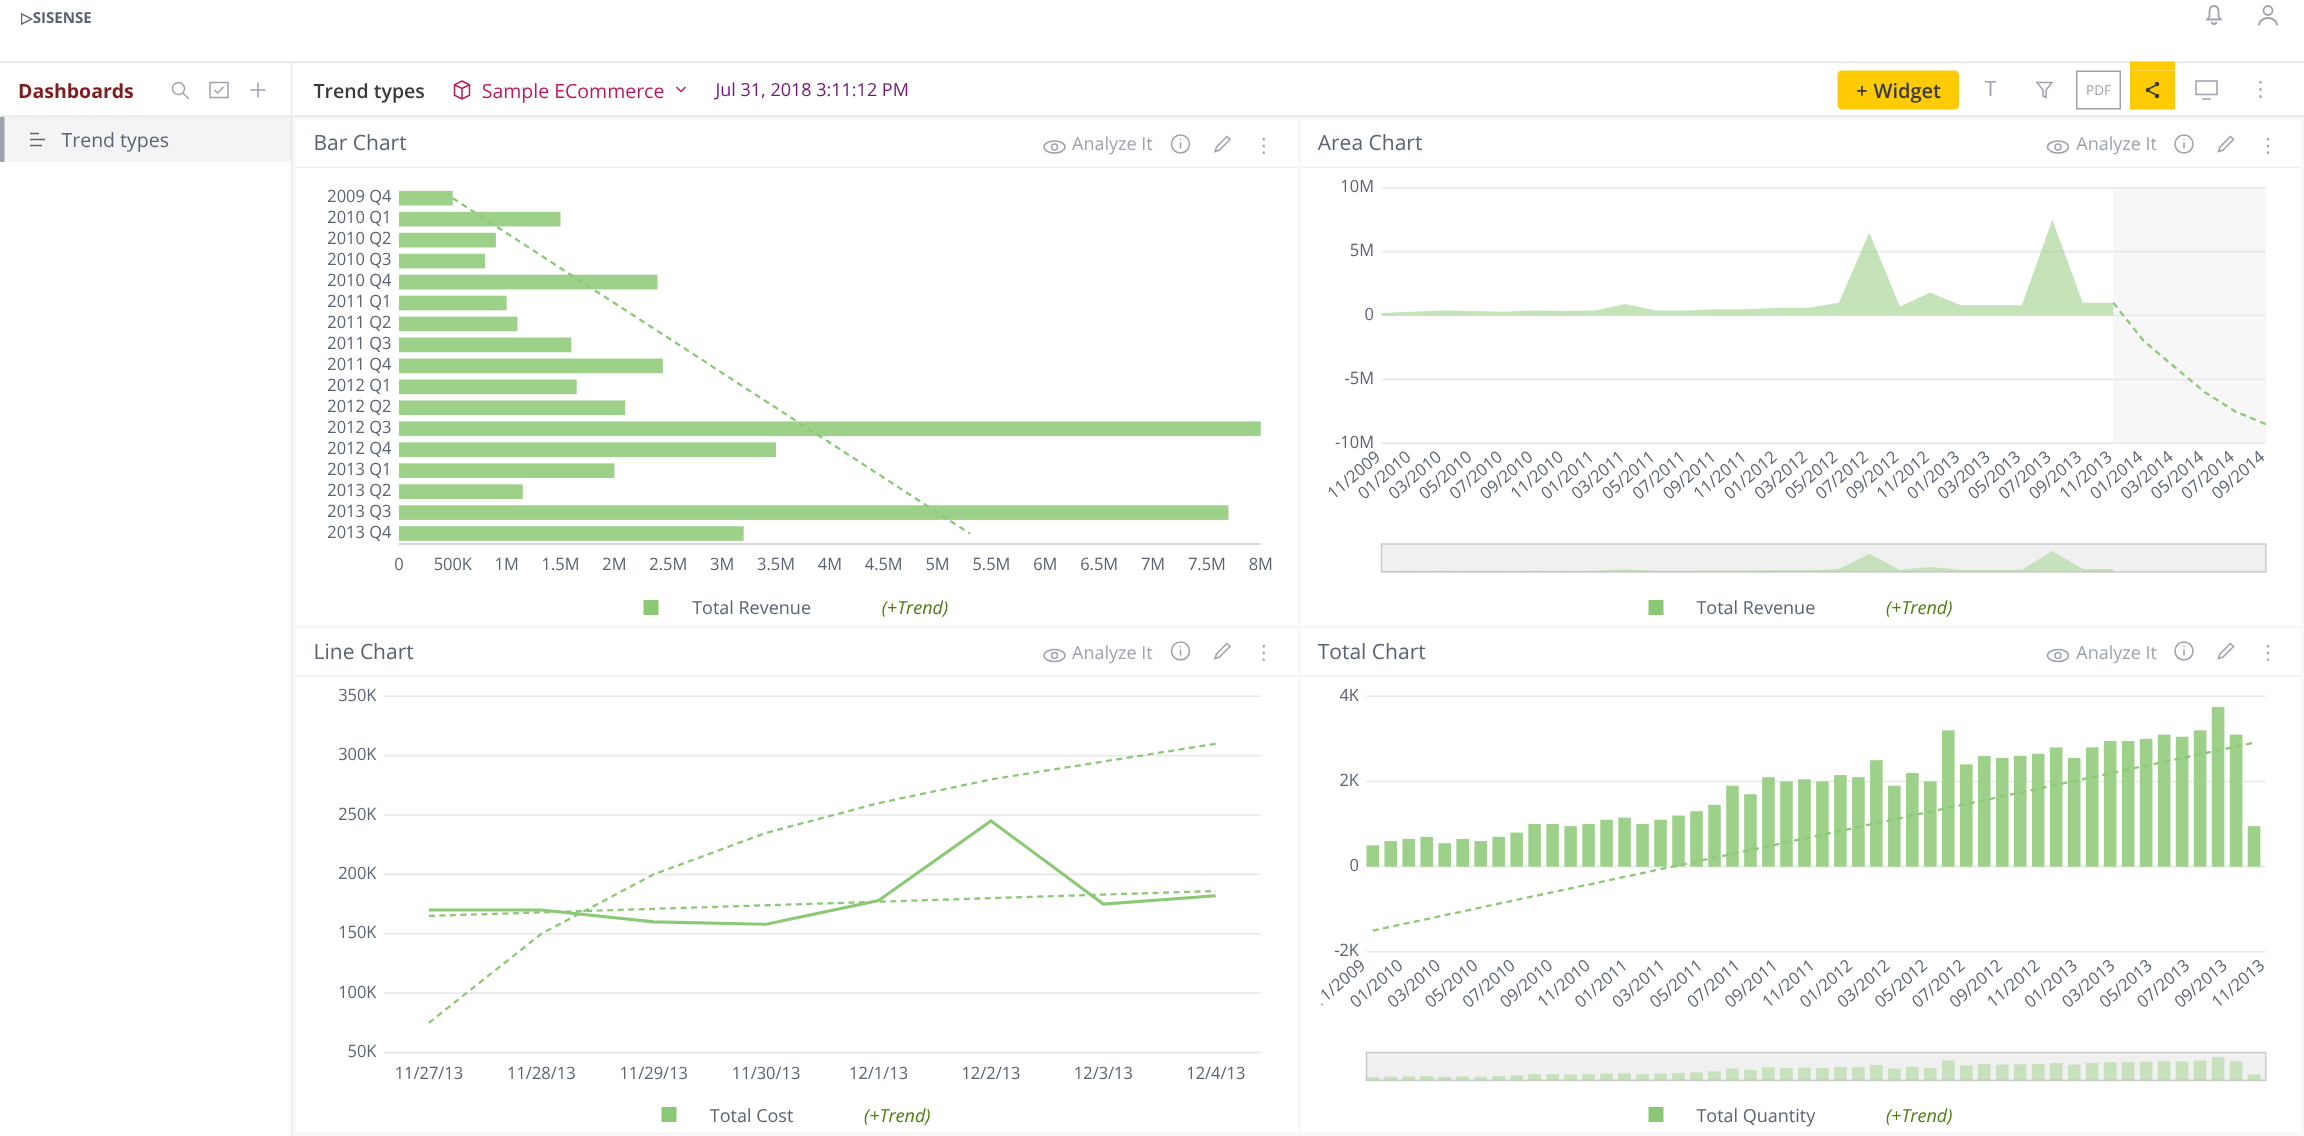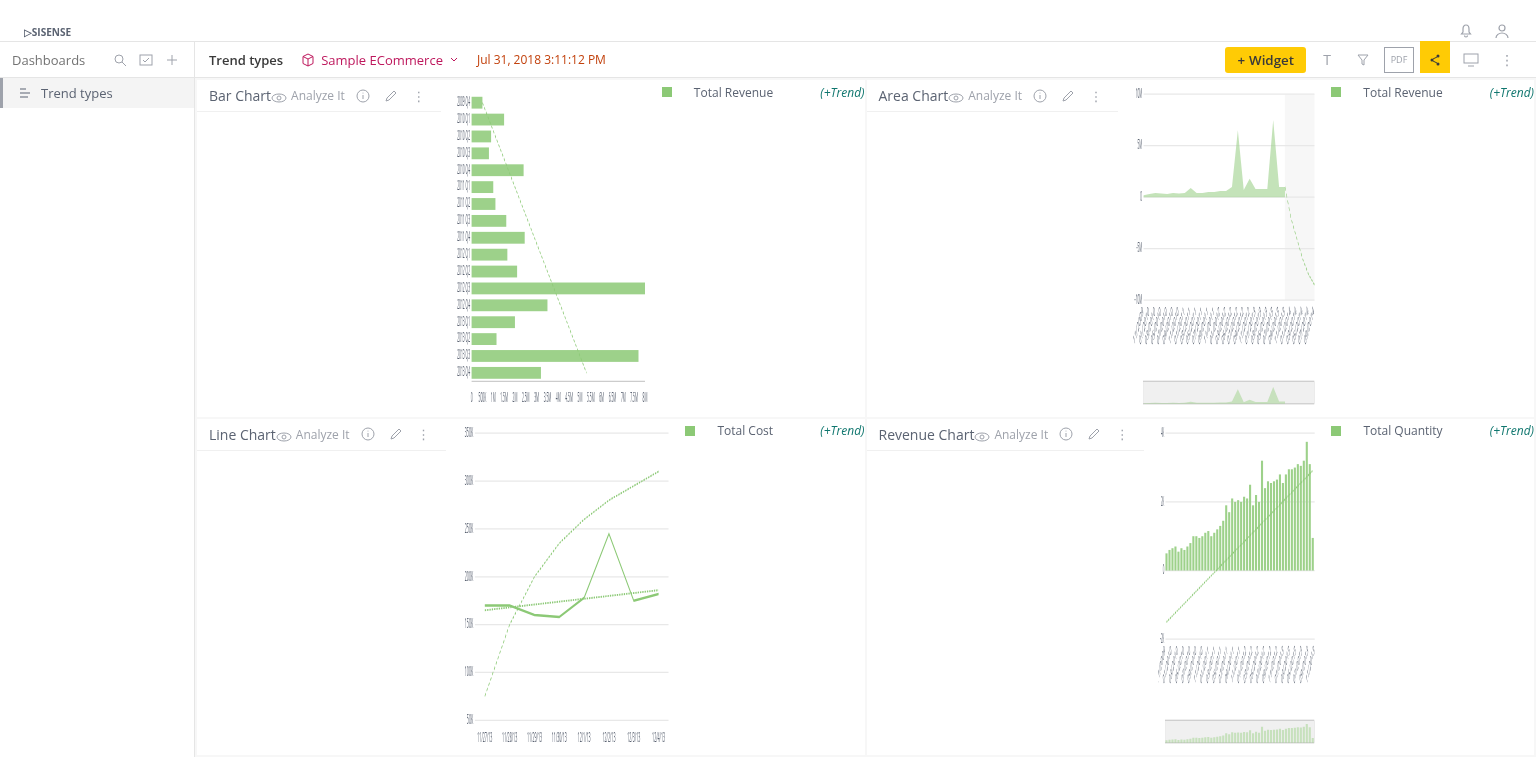--- a/index.html
+++ b/index.html
@@ -1,50 +1,50 @@
 <!DOCTYPE html>
 <html><head>
 <meta charset="utf-8">
 <style>
 *{box-sizing:border-box;margin:0;padding:0;font-family:'Open Sans',Arial,sans-serif}
 body{background:#fff;color:#5b6372;font-size:13px;width:1536px;height:757px;overflow:hidden}
-.topbar{height:42px;border-bottom:1px solid #e5e5e5;display:flex;align-items:flex-end;padding:0 24px;position:relative}
+.topbar{height:42px;border-bottom:1px solid #e5e5e5;display:flex;align-items:flex-start;padding:0 14px;position:relative}
 .logo{font-weight:700;font-size:18px;letter-spacing:0;color:#3a3a3a;display:flex;align-items:center}
 .logo svg{height:20px}
 .tabs-center{position:absolute;left:50%;transform:translateX(-50%);display:flex;height:100%}
 .tab{padding:0 18px;display:flex;align-items:center;cursor:pointer;color:#9ea2ab;font-size:14px;border-bottom:3px solid transparent}
 .tab.active{color:#5b6372;border-bottom-color:#ffcb05}
 .top-right{margin-left:auto;display:flex;align-items:center;gap:16px;color:#9ea2ab}
 .icon-btn{width:20px;height:20px;display:flex;align-items:center;justify-content:center;cursor:pointer;color:#9ea2ab}
 .main{display:flex;height:calc(100% - 42px)}
 .sidebar{width:195px;border-right:1px solid #e5e5e5;background:#fff}
 .sidebar-head{height:36px;display:flex;align-items:center;padding:0 12px;border-bottom:1px solid #e5e5e5}
-.sidebar-head-title{font-weight:400;color:#737373;flex:1}
+.sidebar-head-title{font-weight:700;color:#7f1d1d;flex:1}
 .sidebar-head .icon-btn{margin-left:6px}
 .folder-row{height:30px;display:flex;align-items:center;padding:0 12px 0 16px;background:#f4f4f4;cursor:pointer;gap:8px;color:#5b6372;border-left:3px solid #9ea2ab}
 .content{flex:1;display:flex;flex-direction:column;background:#f7f7f7}
 .toolbar{height:36px;background:#fff;border-bottom:1px solid #e5e5e5;display:flex;align-items:center;padding:0 14px;gap:18px}
 .dash-title{font-weight:600;color:#3a3a3a}
 .datasource{display:flex;align-items:center;gap:6px;color:#be185d;cursor:pointer}
-.timestamp{color:#c2410c;font-size:12px}
+.timestamp{color:#701a75;font-size:12px}
 .toolbar-right{margin-left:auto;display:flex;align-items:center;gap:6px}
 .btn-widget{background:#ffcb05;color:#3a3a3a;border:none;height:26px;padding:0 12px;border-radius:3px;font-weight:600;cursor:pointer;display:flex;align-items:center;gap:4px}
 .tool-icon{width:30px;height:26px;display:flex;align-items:center;justify-content:center;cursor:pointer;color:#9ea2ab;font-size:14px}
 .tool-icon.share{background:#ffcb05;color:#3a3a3a;border-radius:0;position:relative}
 .tool-icon.share::before{content:'';position:absolute;top:-6px;left:0;right:0;height:6px;background:#ffcb05}
 .grid{flex:1;display:grid;grid-template-columns:1fr 1fr;grid-template-rows:1fr 1fr;gap:2px;padding:2px;overflow:hidden}
-.widget{background:#fff;display:flex;overflow:hidden}
+.widget{background:#fff;display:flex;flex-direction:column;overflow:hidden}
 .widget-head{height:32px;display:flex;align-items:center;padding:0 12px;border-bottom:1px solid #f0f0f0}
 .widget-title{color:#5b6372;font-size:14px}
 .widget-tools{margin-left:auto;display:flex;align-items:center;gap:8px;color:#9ea2ab}
 .analyze{display:flex;align-items:flex-end;gap:4px;cursor:pointer;font-size:12px}
 .widget-body{flex:1;padding:8px 14px 4px;position:relative;overflow:hidden}
 .legend{height:24px;display:flex;align-items:center;justify-content:center;gap:22px;font-size:12px;color:#5b6372}
 .legend-swatch{width:10px;height:10px;background:#8cc976}
-.legend-trend{font-style:italic;color:#0f766e}
+.legend-trend{font-style:italic;color:#4d7c0f}
 svg text{fill:#5b6372;font-size:11px;font-family:inherit}
 .axis{stroke:#ccc;stroke-width:1}
 .grid-line{stroke:#e8e8e8;stroke-width:1}
 .bar-fill{fill:#9dd18a}
 .line-stroke{stroke:#8cc976;stroke-width:2;fill:none}
 .trend-dash{stroke:#8cc976;stroke-width:1.5;fill:none;stroke-dasharray:4 3}
 .area-fill{fill:#9dd18a;fill-opacity:0.6}
 .scroll-track{fill:#f0f0f0}
 .scroll-area{fill:#9dd18a;fill-opacity:0.5}
 .forecast-bg{fill:#f0f0f0;fill-opacity:0.5}
@@ -363,21 +363,21 @@
               <text x="375" y="252" text-anchor="middle" font-size="9">12/1/13</text>
               <text x="450" y="252" text-anchor="middle" font-size="9">12/2/13</text>
               <text x="525" y="252" text-anchor="middle" font-size="9">12/3/13</text>
               <text x="600" y="252" text-anchor="middle" font-size="9">12/4/13</text>
             </svg></div>
         <div class="legend"><span class="legend-swatch"></span><span>Total Cost</span>&nbsp;<span class="legend-trend">(+Trend)</span></div>
       </div>
 
       <div class="widget">
         <div class="widget-head">
-          <span class="widget-title">Revenue Chart</span>
+          <span class="widget-title">Total Chart</span>
           <div class="widget-tools">
             <span class="analyze">
                 <svg width="16" height="12" viewBox="0 0 16 12">
                   <ellipse cx="8" cy="6" rx="7" ry="4" fill="none" stroke="currentColor"></ellipse>
                   <circle cx="8" cy="6" r="2" fill="none" stroke="currentColor"></circle>
                 </svg>
                 <span>Analyze It</span>
               </span>
             <span class="icon-btn">
                 <svg width="14" height="14" viewBox="0 0 14 14">

